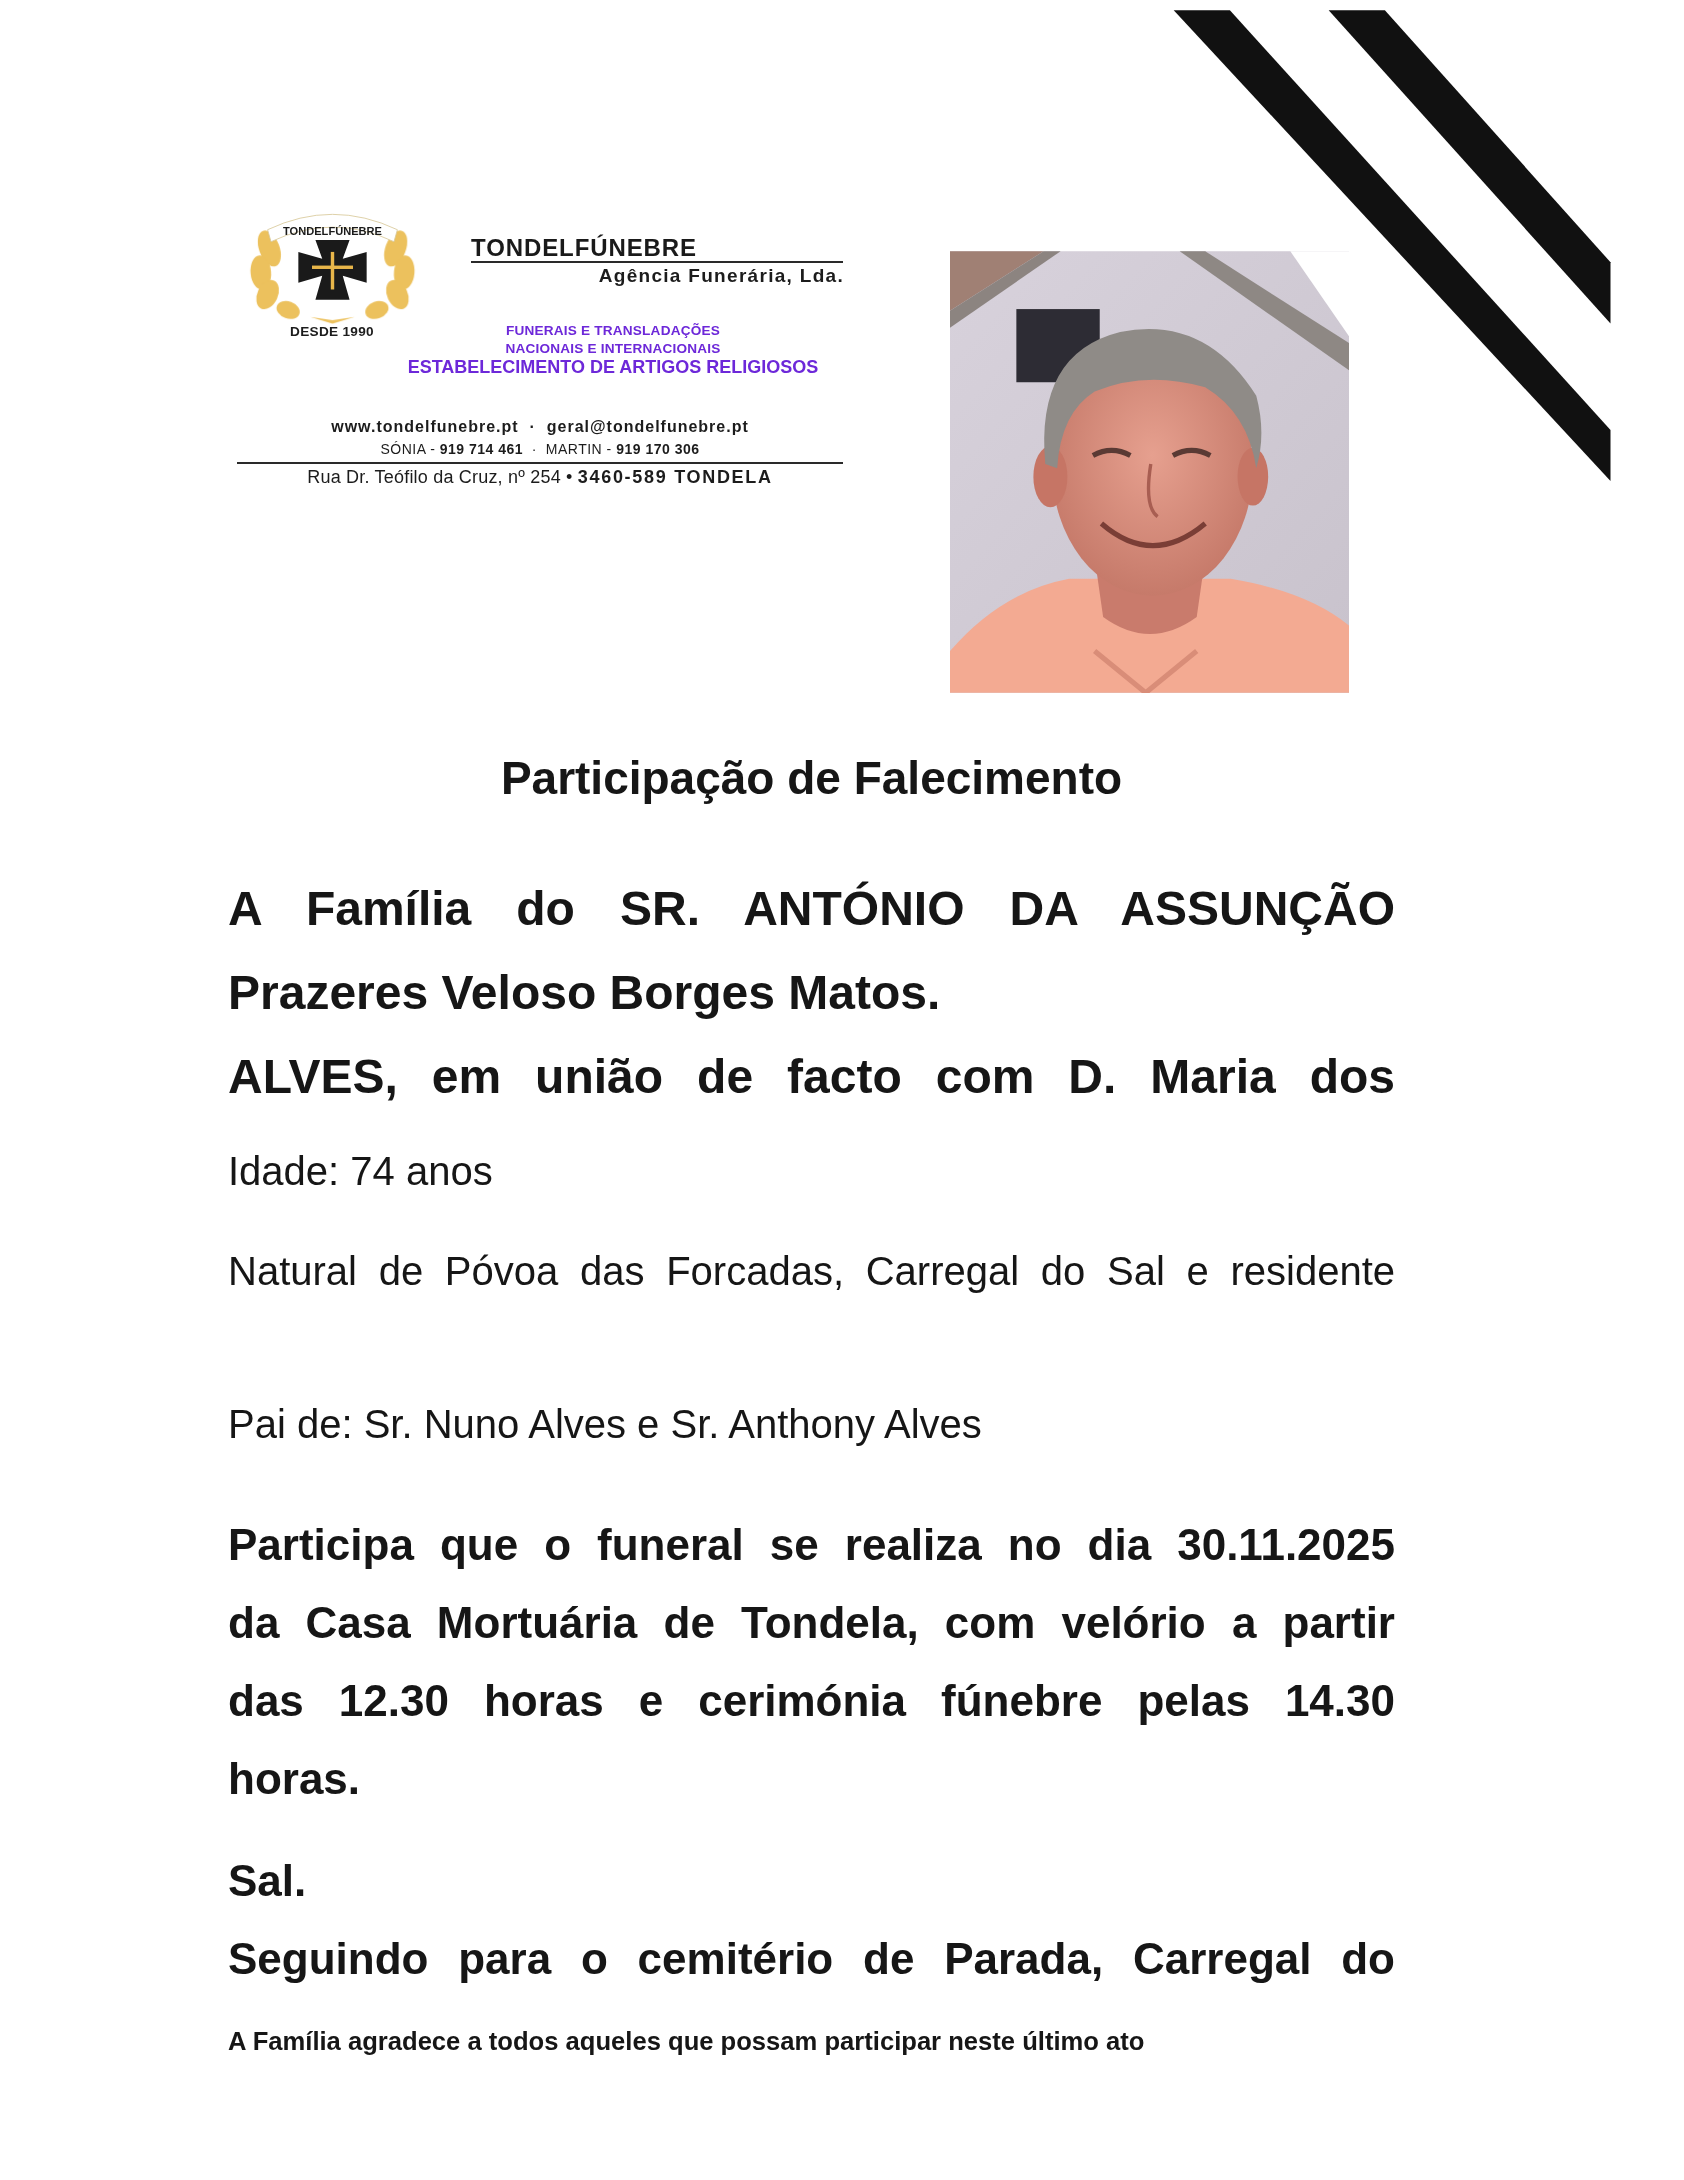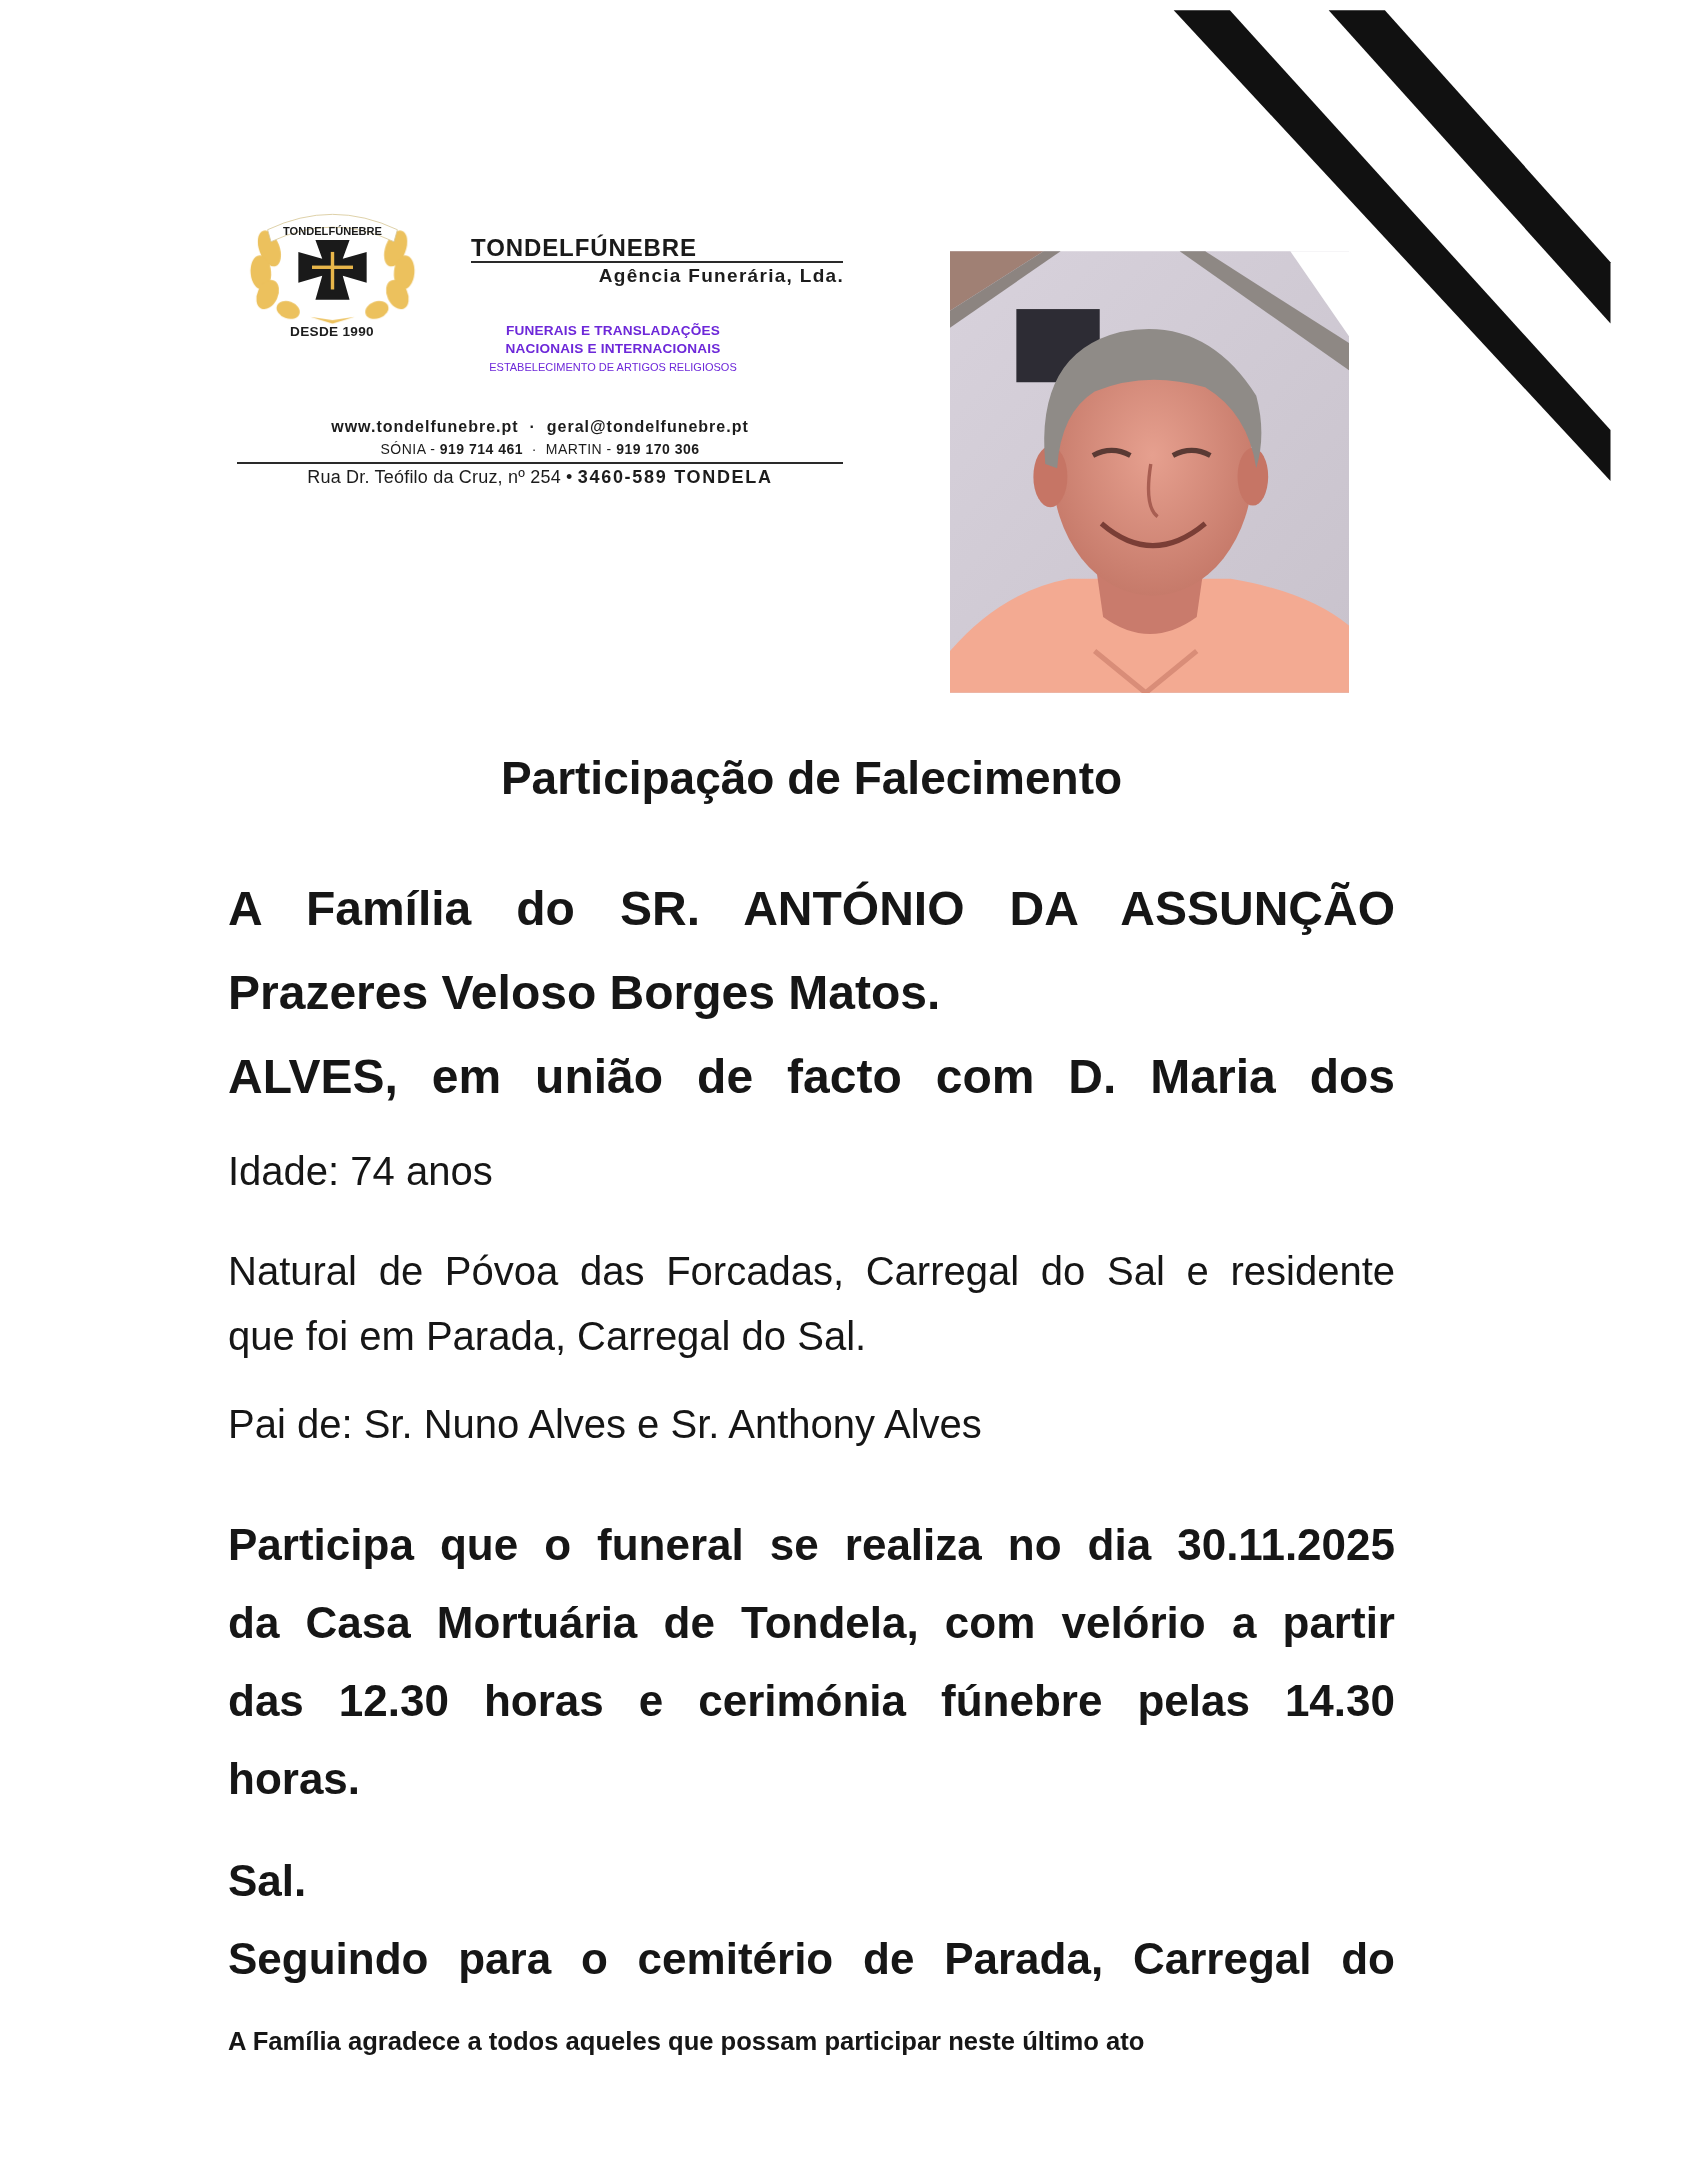--- a/index.html
+++ b/index.html
@@ -16,21 +16,21 @@
   
   .logo { left: 242px; top: 204px; width: 181px; height: 124px; }
   .logo-since { left: 247px; top: 324px; width: 170px; text-align: center; font-weight: bold; font-size: 13.6px; letter-spacing: 0.3px; color: #1c1c1c; }
 
   .brand-name { left: 471px; top: 234px; font-weight: bold; font-size: 24px; letter-spacing: 0.9px; color: #1a1a1a; }
   .brand-rule { left: 471px; top: 261px; width: 372px; height: 1.7px; background: #2a2a2a; }
   .brand-sub { left: 508px; top: 265px; width: 336px; text-align: right; font-weight: bold; font-size: 19px; letter-spacing: 1.3px; color: #1c1c1c; }
 
   .services { left: 400px; top: 322px; width: 426px; text-align: center; font-size: 13.6px; line-height: 18px; color: #6d28d9; }
   .services .b { font-weight: bold; letter-spacing: 0.2px; }
-  .services .n { font-weight: normal; font-size: 11px; }
+  .services .n { font-weight: bold; font-size: 18px; }
 
   .contact { left: 237px; top: 415px; width: 606px; text-align: center; color: #1c1c1c; }
   .contact .web { font-weight: bold; font-size: 16px; letter-spacing: 1px; line-height: 23px; }
   .contact .phones { font-size: 14px; letter-spacing: 0.5px; line-height: 23px; }
   .contact .phones b { font-weight: bold; }
   .contact .rule { height: 1.7px; background: #2a2a2a; margin: 0.9px 0 1.7px 0; }
   .contact .addr { font-size: 18px; line-height: 24px; letter-spacing: 0.2px; }
   .contact .addr b { font-weight: bold; letter-spacing: 1.7px; }
 
   
@@ -162,21 +162,20 @@
   <span class="ln">Prazeres Veloso Borges Matos.</span>
   <span class="ln j">ALVES, em união de facto com D. Maria dos</span>
 </div>
 
 <div class="abs para p-age">
   <span class="ln">Idade: 74 anos</span>
 </div>
 
 <div class="abs para p-natural">
   <span class="ln j">Natural de Póvoa das Forcadas, Carregal do Sal e residente</span>
-  <span class="ln">que foi em Parada, Carregal do Sal.</span>
 </div>
 
 <div class="abs para p-pai">
   <span class="ln">Pai de: Sr. Nuno Alves e Sr. Anthony Alves</span>
 </div>
 
 <div class="abs para p-funeral">
   <span class="ln j">Participa que o funeral se realiza no dia 30.11.2025</span>
   <span class="ln j">da Casa Mortuária de Tondela, com velório a partir</span>
   <span class="ln j">das 12.30 horas e cerimónia fúnebre pelas 14.30</span>

